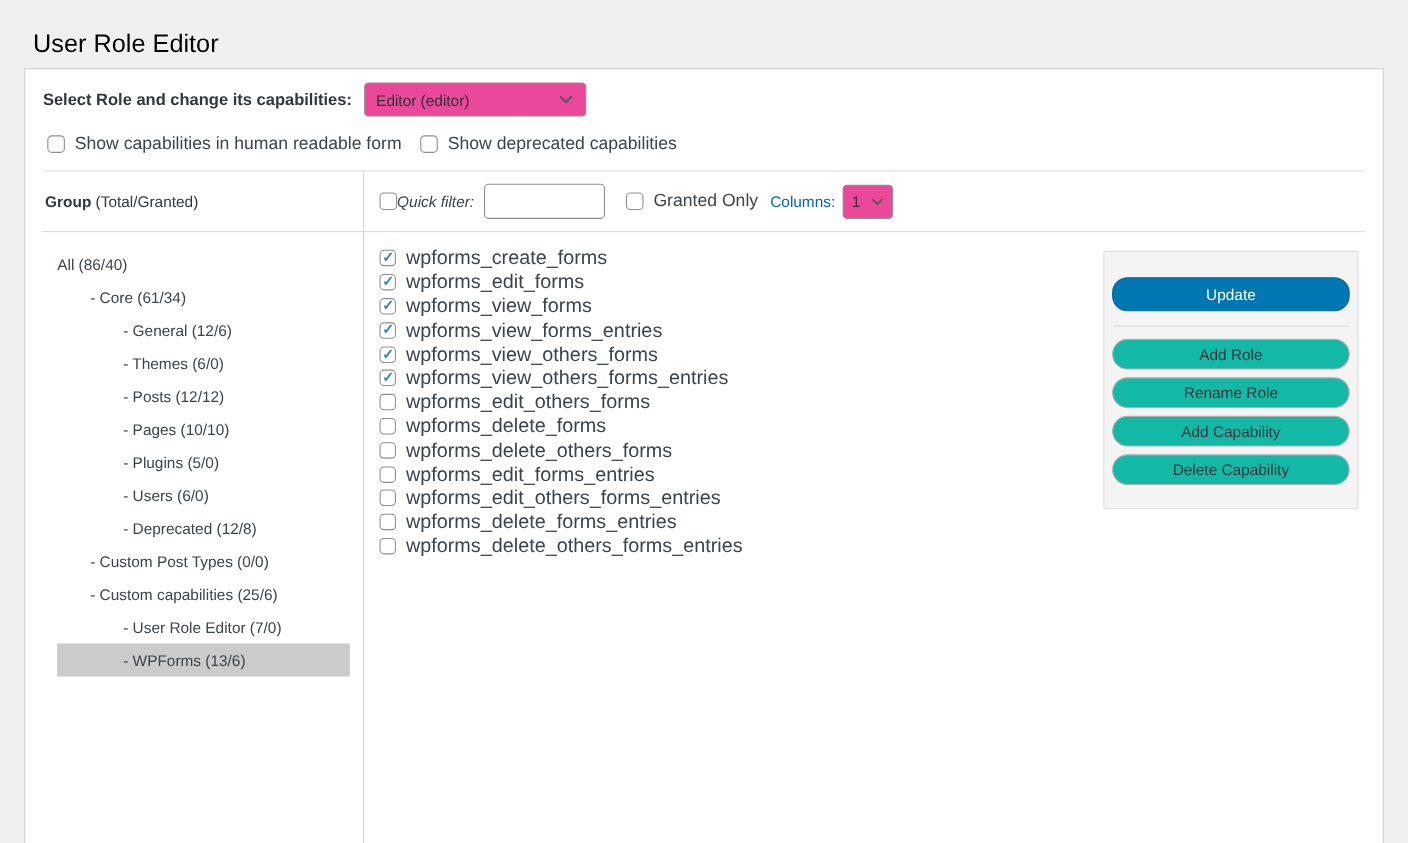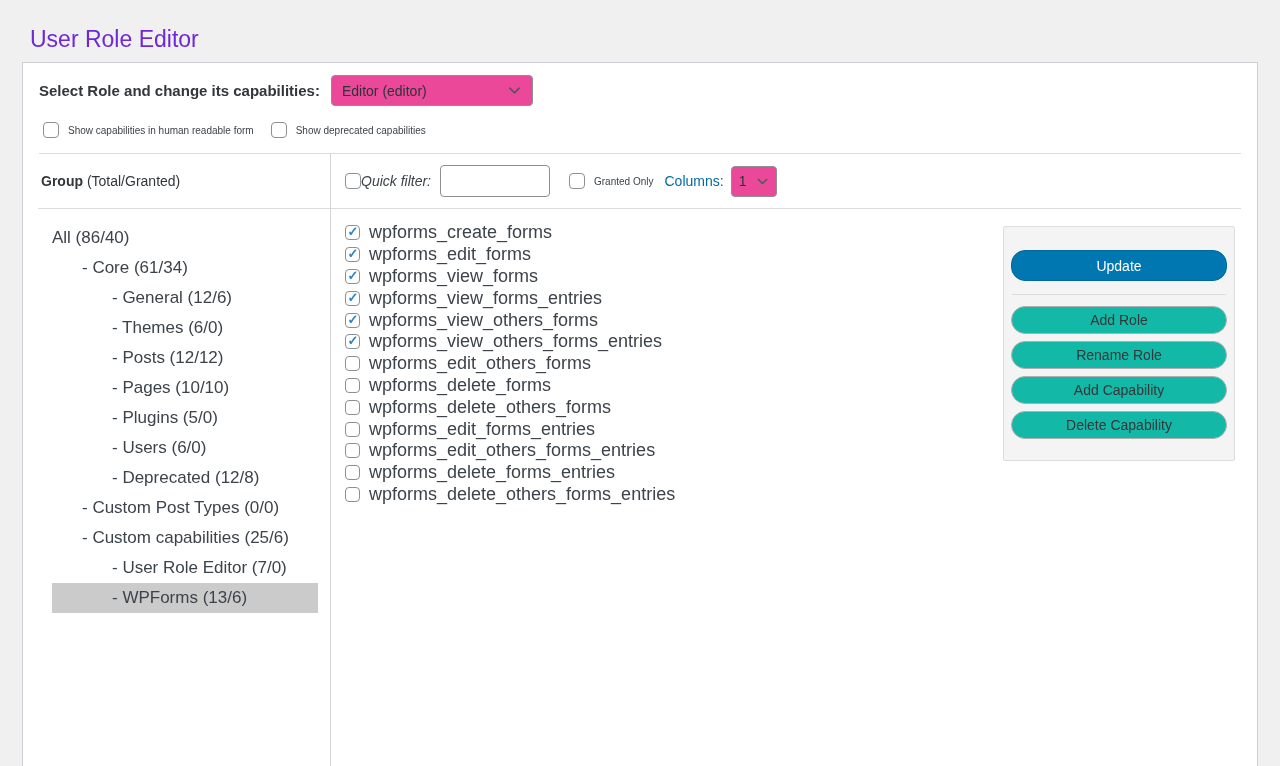--- a/index.html
+++ b/index.html
@@ -9,21 +9,21 @@
     overflow: hidden;
     background: #f0f0f1;
     font-family: "Liberation Sans", "DejaVu Sans", sans-serif;
     color: #3c434a;
   }
   .page-title {
     margin: 0;
     padding: 25px 16px 0 30px;
     font-size: 23px;
     font-weight: 500;
-    color: #6d28d9;
+    color: #000000;
     line-height: 29px;
   }
   .container {
     position: absolute;
     top: 62px; left: 22px;
     width: 1236px;
     height: 720px; 
     background: #ffffff;
     border: 1px solid #ccd0d4;
     display: flex;
@@ -71,21 +71,21 @@
     flex: 0 0 auto;
   }
   .cb:checked::after {
     content: "\2713";
     position: absolute;
     left: 1.5px; top: -2.5px;
     font-size: 14px;
     font-weight: 700;
     color: #2f86c4;
   }
-  .cb-label { font-size: 10px; margin-left: 9px; color: #3c434a; }
+  .cb-label { font-size: 16px; margin-left: 9px; color: #3c434a; }
   .opt-pair { display: flex; align-items: center; }
   .opt-pair + .opt-pair { margin-left: 17px; }
   .hr { border-top: 1px solid #dcdcde; margin: 0 16px; }
   
   .columns { flex: 1; display: flex; min-height: 0; }
   .left-col {
     width: 308px;
     flex: 0 0 308px;
     border-right: 1px solid #d5d5d7;
     display: flex;
@@ -100,21 +100,21 @@
     border-bottom: 1px solid #dcdcde;
     font-size: 14px;
     color: #32373c;
   }
   .group-header b { font-weight: 700; }
   .group-tree { padding: 14px 0 0 29px; }
   .tree-item {
     width: 266px;
     height: 30px;
     line-height: 30px;
-    font-size: 17px;
+    font-size: 14px;
     color: #3c434a;
     cursor: pointer;
     white-space: nowrap;
   }
   .tree-item.selected { background: #cbcbcb; }
   .right-col { flex: 1; display: flex; flex-direction: column; min-width: 0; }
   .filter-header {
     height: 55px;
     margin-right: 16px;
     display: flex;

